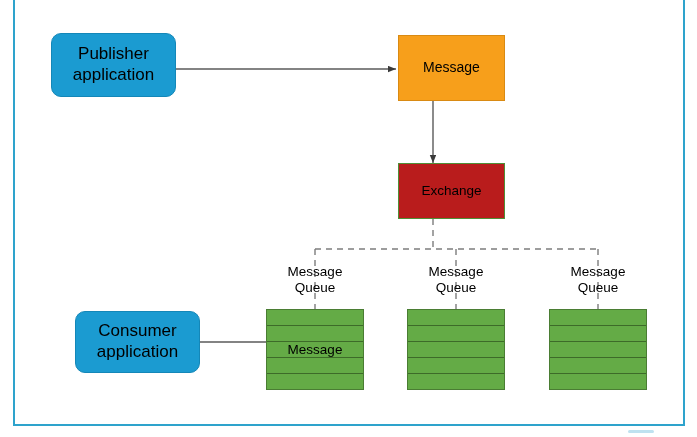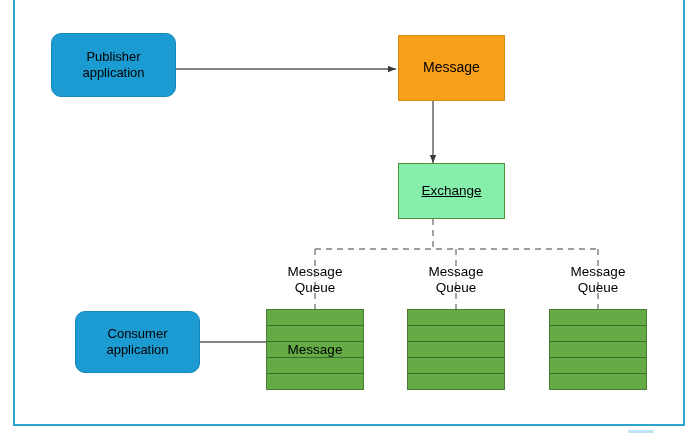--- a/index.html
+++ b/index.html
@@ -39,32 +39,31 @@
     align-items: center;
     justify-content: center;
     text-align: center;
     color: #000000;
     line-height: 1.22;
   }
   .node-blue {
     background: #1b9bd1;
     border: 1px solid #1487b8;
     border-radius: 10px;
-    font-size: 13px;
+    font-size: 17px;
   }
   .node-orange {
     background: #f79f1b;
     border: 1px solid #d98a13;
     font-size: 14px;
   }
   .node-green {
-    background: #86efac;
+    background: #b91c1c;
     border: 1px solid #4f8f37;
     font-size: 13.5px;
-    text-decoration: underline;
   }
   .qlabel {
     position: absolute;
     text-align: center;
     font-size: 13.5px;
     color: #000000;
     line-height: 1.16;
     white-space: nowrap;
   }
   .queue {

